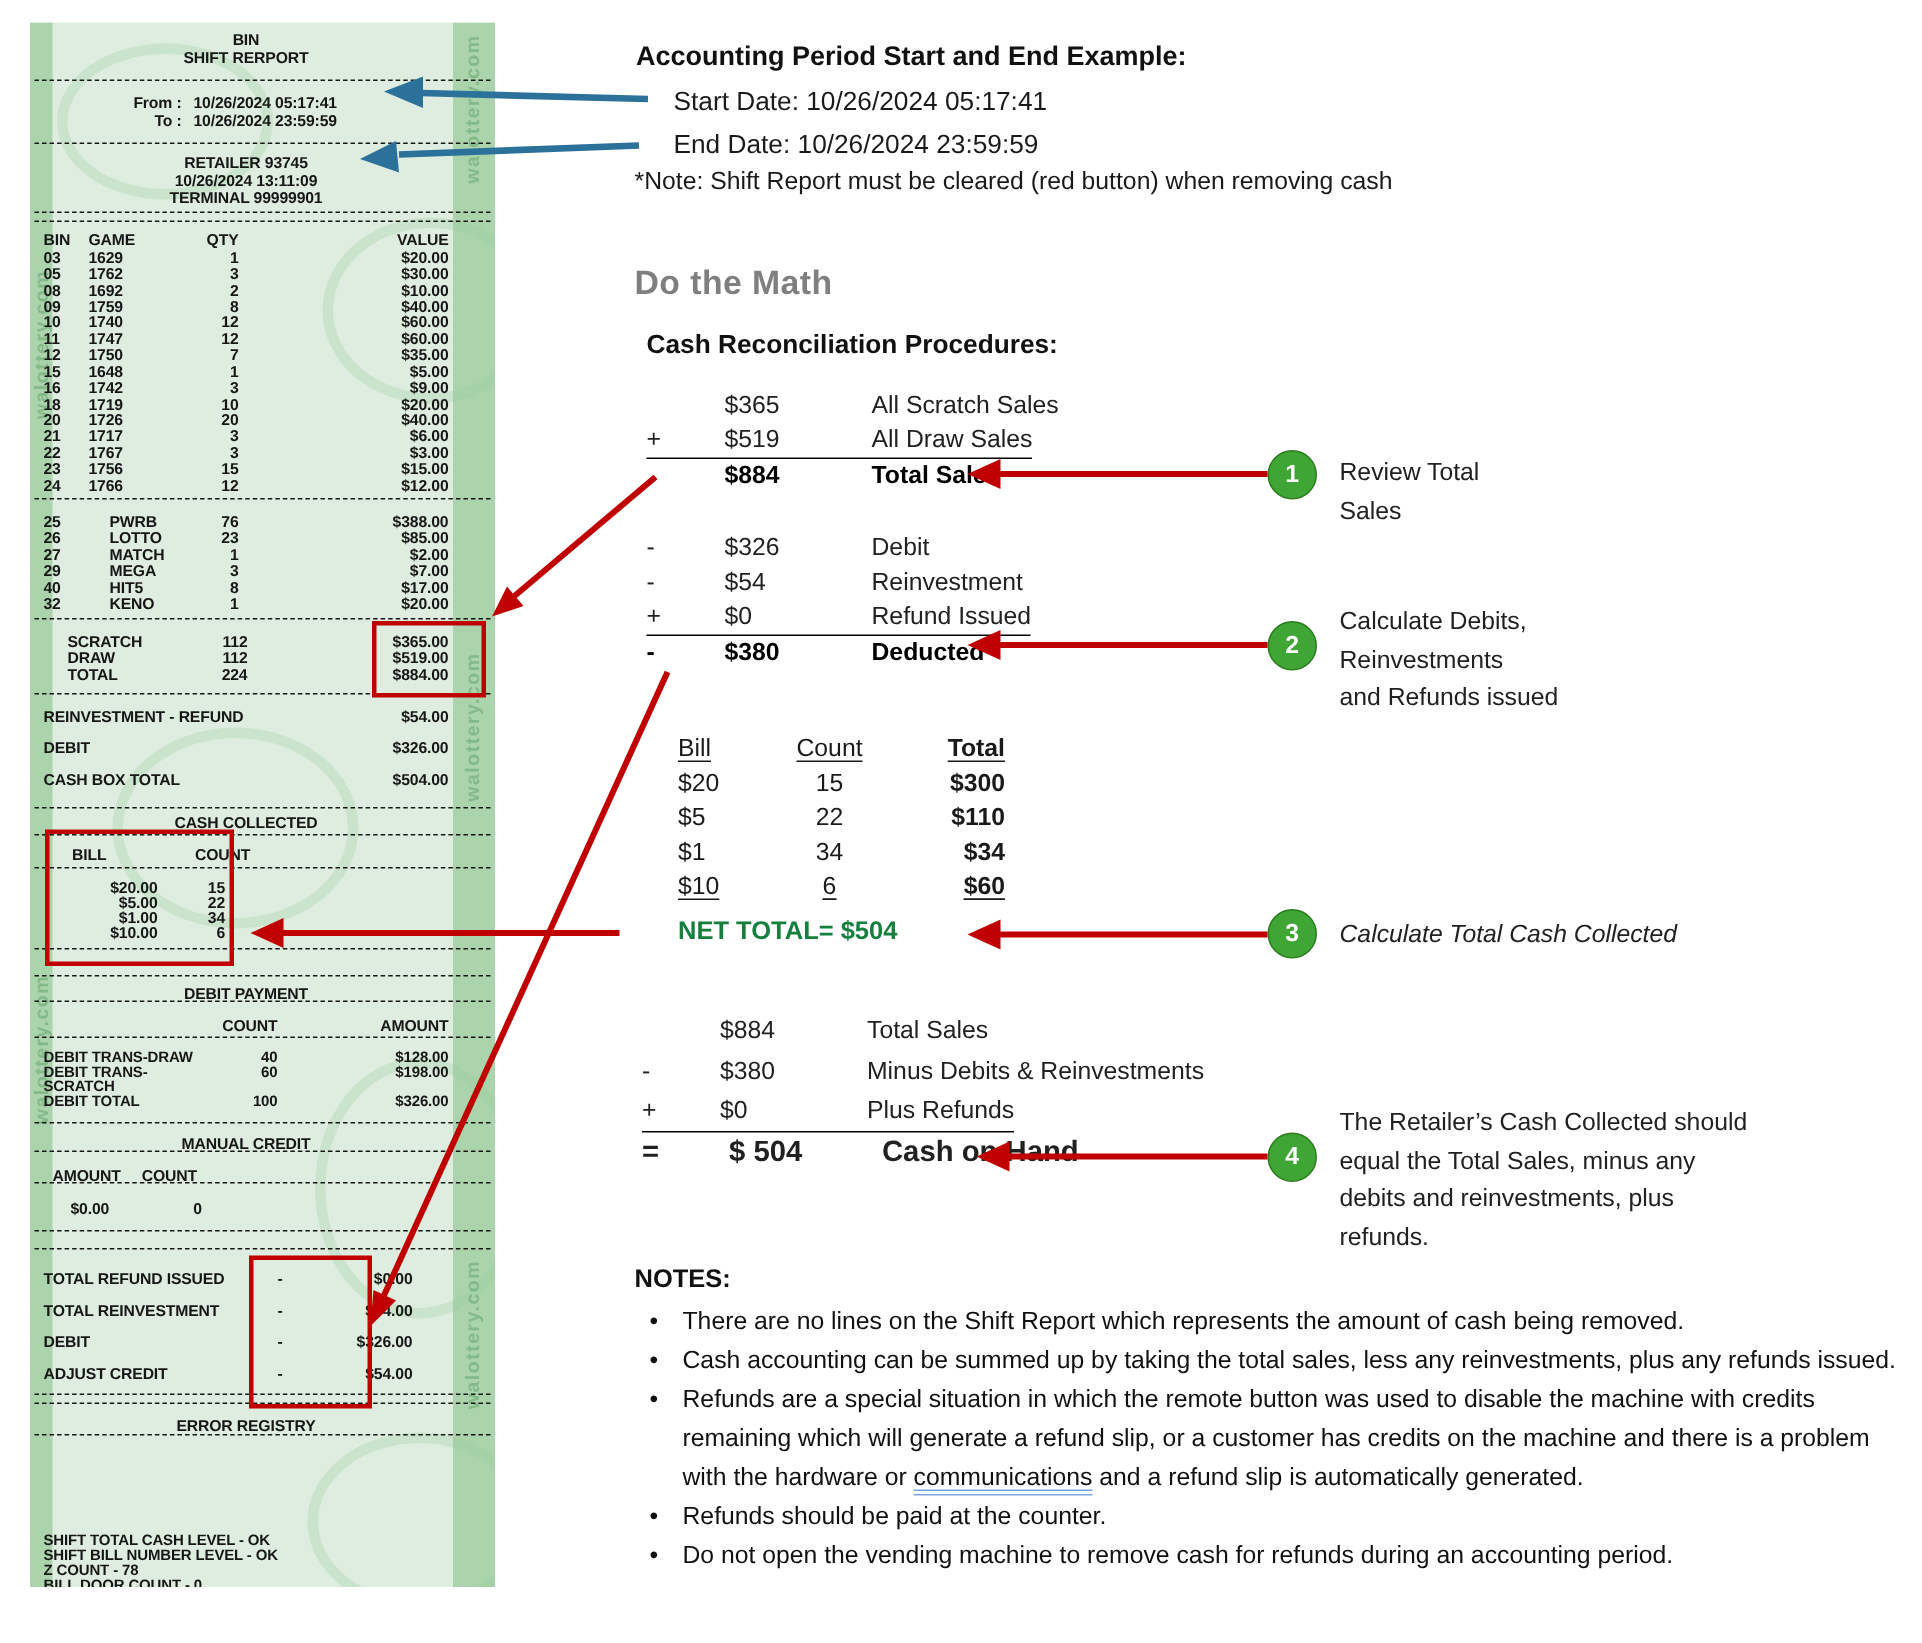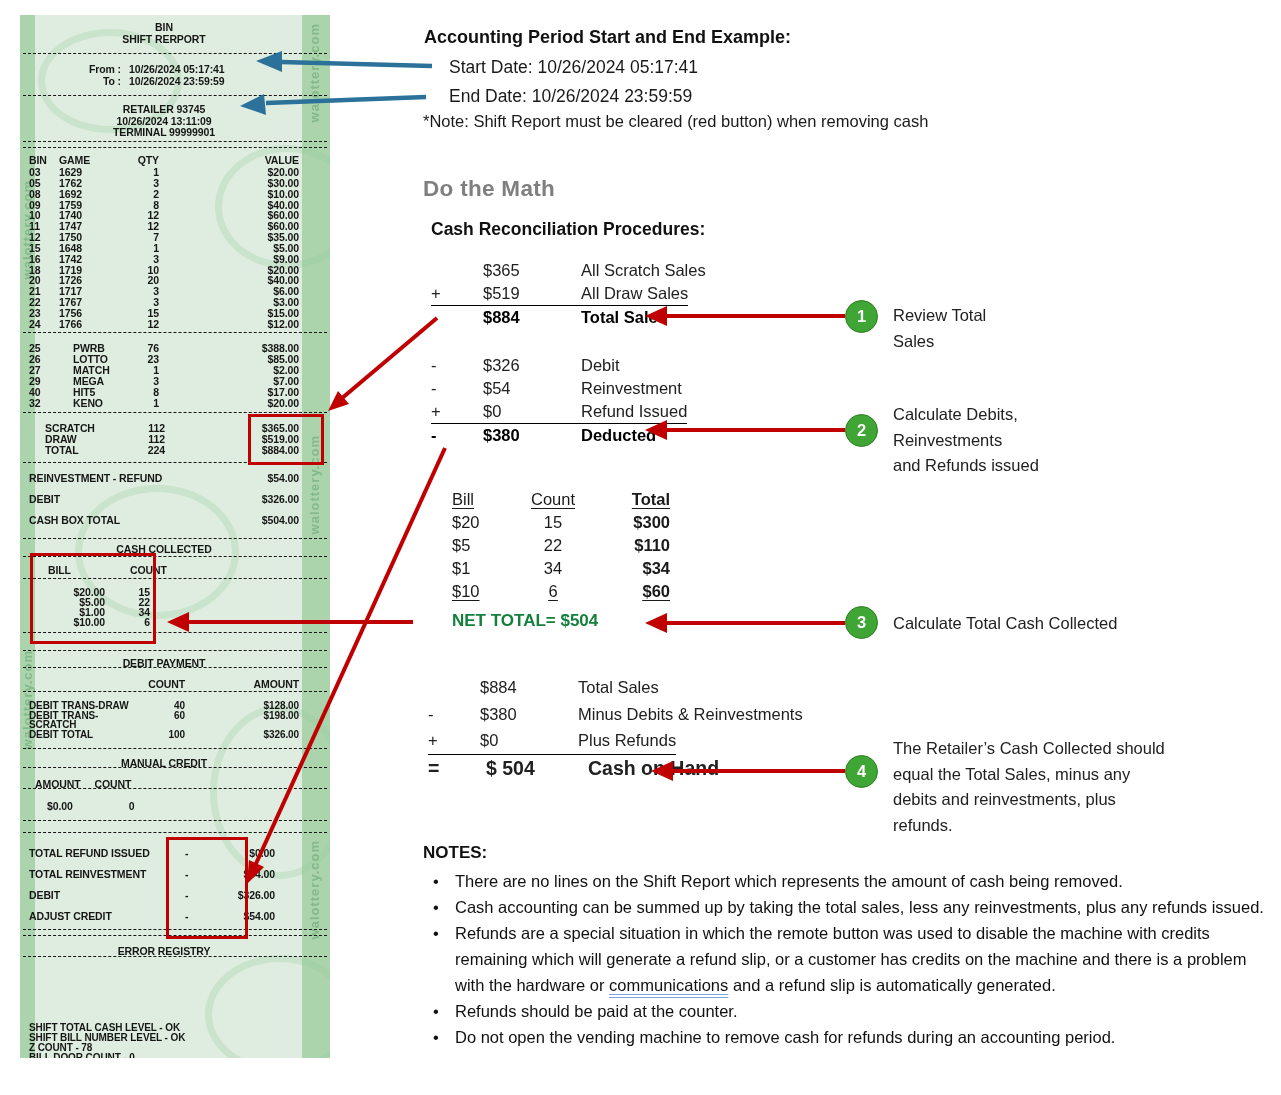--- a/index.html
+++ b/index.html
@@ -537,21 +537,21 @@
   <div class="badge" style="left:845px;top:300px;">1</div>
   <div class="steptext" style="left:893px;top:303px;">Review Total
 Sales</div>
 
   <div class="badge" style="left:845px;top:414px;">2</div>
   <div class="steptext" style="left:893px;top:402px;">Calculate Debits,
 Reinvestments
 and Refunds issued</div>
 
   <div class="badge" style="left:845px;top:606px;">3</div>
-  <div class="steptext" style="left:893px;top:611px;">Calculate Total Cash Collected</div>
+  <div class="steptext" style="left:893px;top:611px;font-style:italic;">Calculate Total Cash Collected</div>
 
   <div class="badge" style="left:845px;top:755px;">4</div>
   <div class="steptext" style="left:893px;top:736px;">The Retailer’s Cash Collected should
 equal the Total Sales, minus any
 debits and reinvestments, plus
 refunds.</div>
 
   <div id="notes" class="abs">
     <div class="nh">NOTES:</div>
     <ul>

